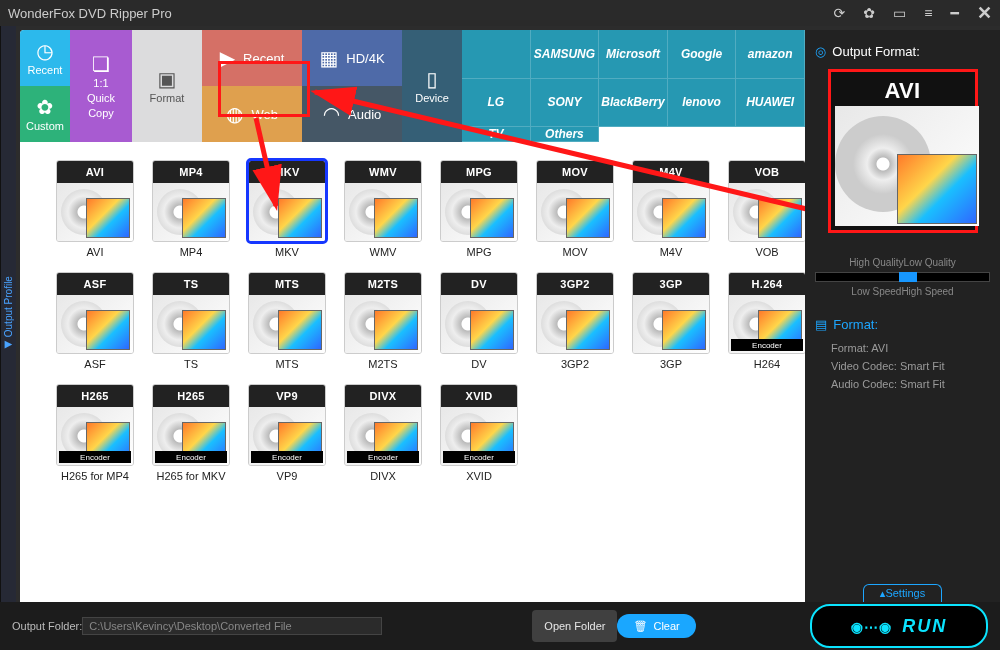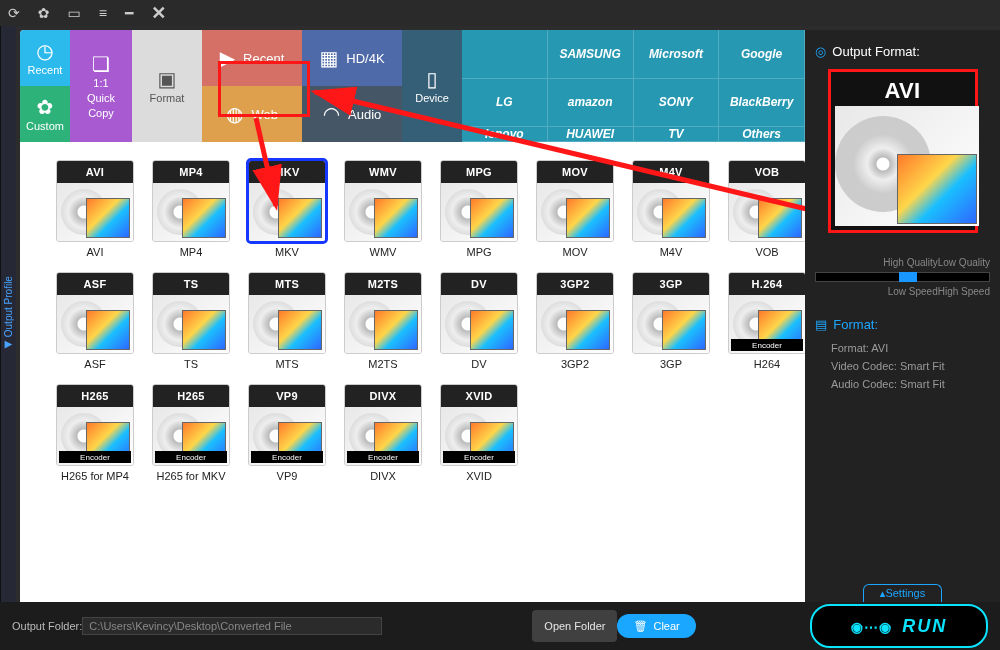--- a/index.html
+++ b/index.html
@@ -22,21 +22,21 @@
 .recent { width:50px; height:56px; background:#2cb9ec; }
 .custom { width:50px; height:56px; background:#2db27a; }
 .quick  { width:62px; height:112px; background:#a85bd1; }
 .format { width:70px; height:112px; background:#dcdcdd; color:#555 !important;}
 .format .ic{ color:#555;}
 .video  { width:100px; height:56px; background:#d57066; flex-direction:row; gap:8px; font-size:13px;}
 .web    { width:100px; height:56px; background:#dfa04e; flex-direction:row; gap:8px; font-size:13px;}
 .hd4k   { width:100px; height:56px; background:#4e6aa8; flex-direction:row; gap:8px; font-size:13px;}
 .audio  { width:100px; height:56px; background:#455766; flex-direction:row; gap:8px; font-size:13px;}
 .device { width:60px; height:112px; background:#355f76; }
-.brands { flex:1; display:grid; grid-template-columns:repeat(4,1fr); grid-template-rows:1fr 1fr;}
+.brands { flex:1; display:grid; grid-template-columns:repeat(5,1fr); grid-template-rows:1fr 1fr;}
 .brand  { background:#2698b2; color:#fff; display:flex; align-items:center; justify-content:center; font-size:12px; border-right:1px solid rgba(255,255,255,.2); border-bottom:1px solid rgba(255,255,255,.2); font-weight:bold; font-style:italic;}
 
 .grid-wrap { flex:1; overflow:auto; padding:18px 20px 10px 30px;}
 .grid { display:grid; grid-template-columns:repeat(8,90px); gap:14px 6px;}
 .tile { width:90px; display:flex; flex-direction:column; align-items:center; gap:4px; cursor:pointer;}
 .thumb { width:78px; height:82px; border:1px solid #ccc; border-radius:3px; background:#f7f7f7; display:flex; flex-direction:column; align-items:center; overflow:hidden;}
 .thumb-top { width:100%; height:22px; background:#222; color:#fff; font-weight:bold; font-size:11px; display:flex; align-items:center; justify-content:center; letter-spacing:.3px;}
 .thumb-body { flex:1; width:100%; position:relative; background:linear-gradient(135deg,#e8e8e8,#fff);}
 .disc { position:absolute; left:4px; top:6px; width:46px; height:46px; border-radius:50%; background:radial-gradient(circle at 50% 50%, #fff 0 6px, #bbb 7px, #eee 16px, #ccc 30px);}
 .shot { position:absolute; right:3px; bottom:3px; width:44px; height:40px; background:linear-gradient(135deg,#ff7a2a,#ffd64a 40%,#1abfff 60%,#2f67ff); border:1px solid #666;}
@@ -45,21 +45,21 @@
 .tile.sel .thumb { outline:3px solid #1637ff; outline-offset:-1px;}
 
 .right { width:195px; background:#222; color:#c9c9c9; display:flex; flex-direction:column; padding:10px 10px 0 10px; font-size:12px; margin-top:4px;}
 .right .sec-title { color:#fff; font-size:13px; display:flex; align-items:center; gap:6px; margin:4px 0 10px;}
 .big-thumb { align-self:center; width:150px; height:164px; border:3px solid #ff1717; padding:4px; background:#111; position:relative; margin-bottom:16px;}
 .big-thumb .thumb-top{ background:#111; font-size:22px; height:30px;}
 .big-thumb .thumb-body{position:absolute; top:34px; left:4px; right:4px; bottom:4px;}
 .big-thumb .disc{ width:96px; height:96px; left:0; top:10px;}
 .big-thumb .shot{ width:80px; height:70px; right:2px; bottom:2px;}
 .slider-zone { margin:8px 0 14px;}
-.slider-lbls { display:flex; justify-content:flex-end; font-size:10px; color:#888;}
+.slider-lbls { display:flex; justify-content:center; font-size:10px; color:#888;}
 .slider { height:10px; background:#000; border:1px solid #444; margin:4px 0; position:relative;}
 .slider .knob{ position:absolute; left:48%; top:-1px; width:18px; height:10px; background:#1797ff;}
 .details .det-title{ color:#1da6ff; font-size:13px; display:flex; gap:6px; align-items:center; margin:6px 0 10px;}
 .details div{ margin:6px 16px; color:#9a9a9a; font-size:11px;}
 .settings-tab { margin-top:auto; align-self:center; color:#1da6ff; font-size:11px; padding:2px 16px; border:1px solid #1da6ff; border-bottom:none; border-radius:6px 6px 0 0; margin-bottom:0; cursor:pointer;}
 
 .bottom { height:48px; background:#1c1c1c; display:flex; align-items:center; padding:0 12px; color:#bbb; font-size:11px;}
 .path-input { flex:0 0 300px; height:18px; background:#2b2b2b; border:1px solid #444; color:#888; padding:0 6px; font-size:11px;}
 .btn { height:24px; padding:16px 12px; border-radius:4px; border:none; font-size:11px; cursor:pointer; display:inline-flex; align-items:center; gap:6px;}
 .btn.open { background:#404040; color:#e6e6e6;}
@@ -69,20 +69,21 @@
 
 svg.overlay{ position:absolute; left:0; top:0; pointer-events:none;}
 .red-box-video{ position:absolute; left:198px; top:31px; width:92px; height:56px; border:3px solid #ff1717; pointer-events:none;}
 </style>
 </head>
 <body>
 
 <div class="app">
 
   <div class="titlebar">
+    <span class="title">WonderFox DVD Ripper Pro</span>
     <div class="tb-icons">
       <span>⟳</span>
       <span>✿</span>
       <span>▭</span>
       <span>≡</span>
       <span>━</span>
       <span class="bigx">✕</span>
     </div>
   </div>
 
@@ -133,22 +134,22 @@
         </div>
         <div class="rb-cell device">
             <span class="ic">▯</span>
             <span>Device</span>
           </div>
         <div class="brands" id="brands">
             <div class="brand"></div>
             <div class="brand">SAMSUNG</div>
             <div class="brand">Microsoft</div>
             <div class="brand">Google</div>
+            <div class="brand">amazon</div>
             <div class="brand">LG</div>
-            <div class="brand">amazon</div>
             <div class="brand">SONY</div>
             <div class="brand">BlackBerry</div>
             <div class="brand">lenovo</div>
             <div class="brand">HUAWEI</div>
             <div class="brand">TV</div>
             <div class="brand">Others</div>
           </div>
       </div>
 
       <div class="grid-wrap">

